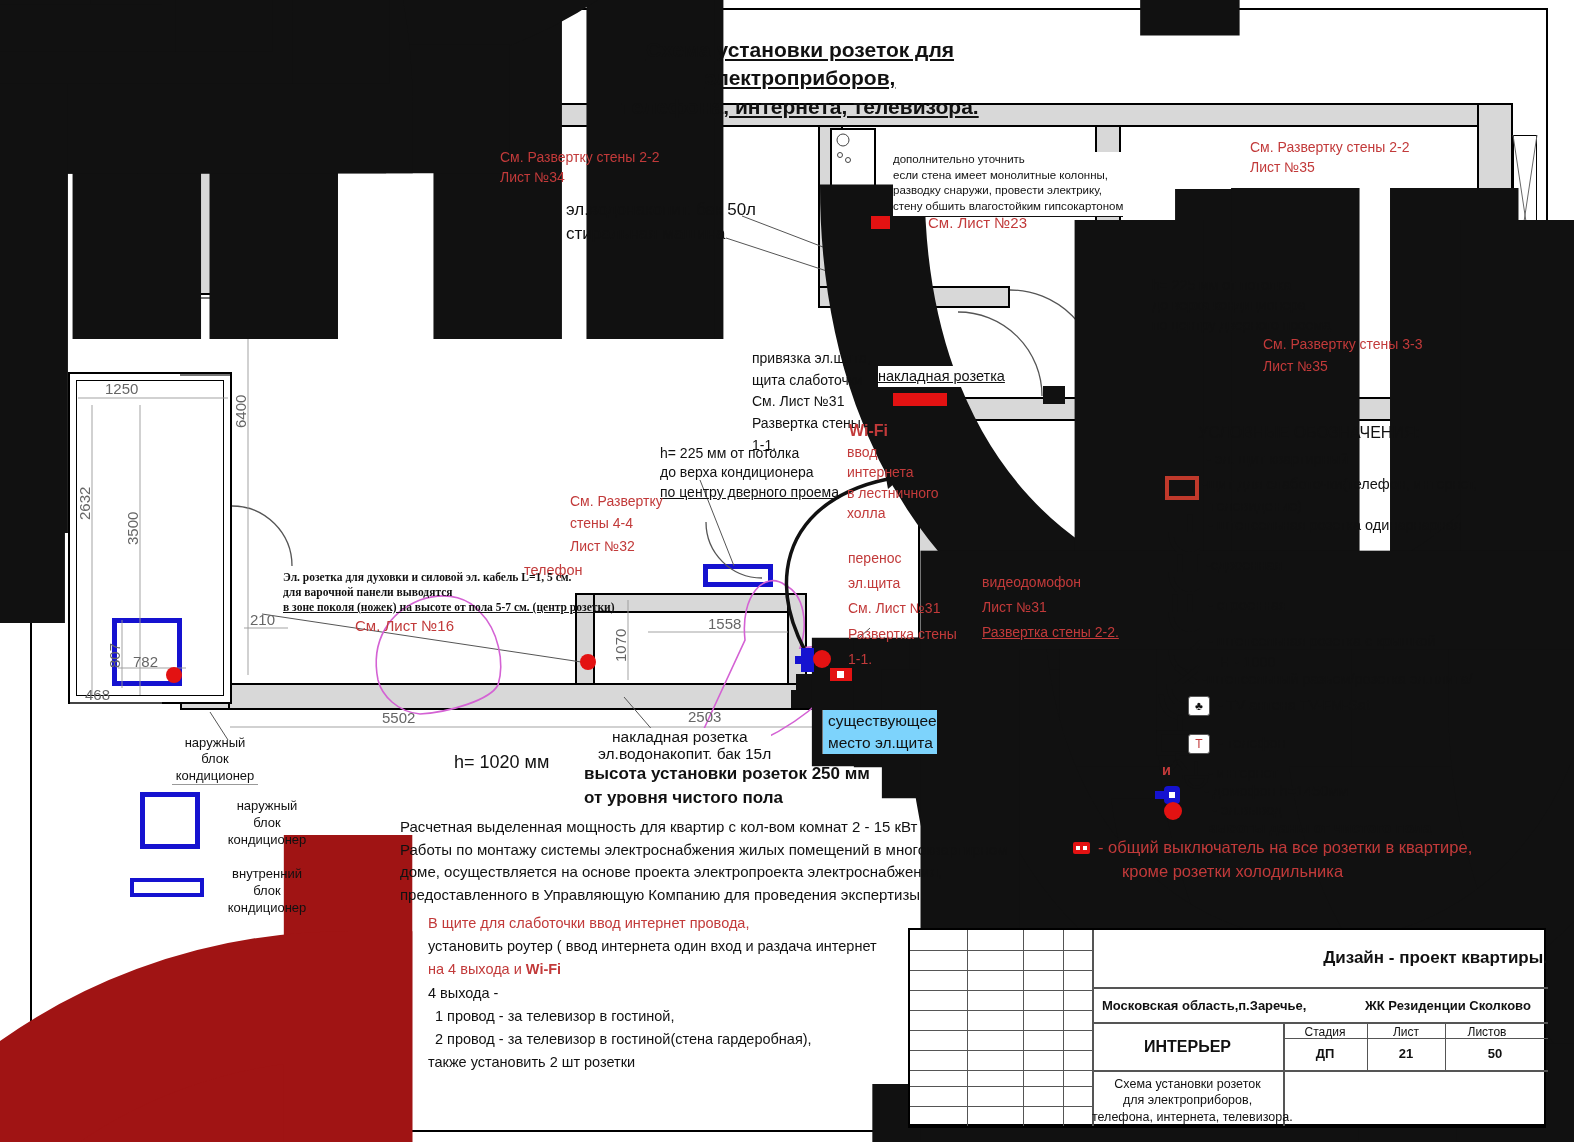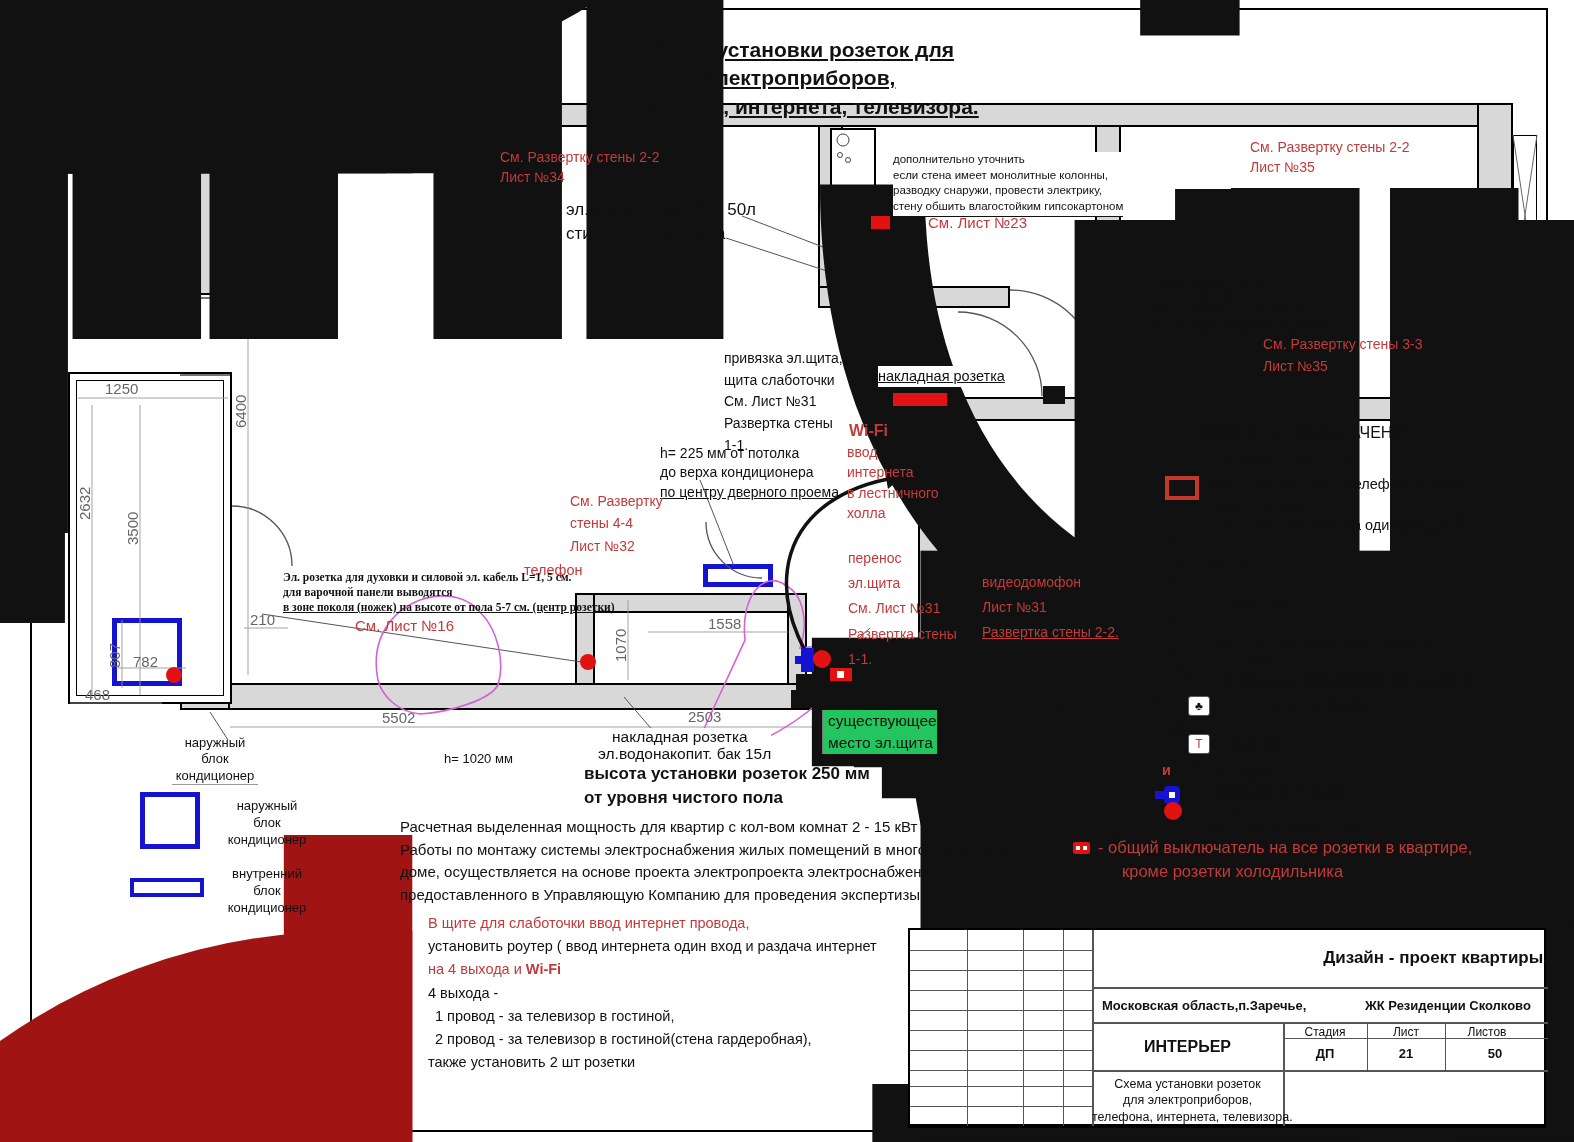--- a/index.html
+++ b/index.html
@@ -289,21 +289,21 @@
   </div>
   <div class="ann" style="left:1152px;top:276px">
     <div>h= 225 мм от потолка</div>
       <div>до верха кондиционера</div>
     <div class="u">по центру дверного проема</div>
   </div>
   <div class="ann red" style="left:1263px;top:333px;line-height:1.6">
     <div>См. Развертку стены 3-3</div>
       <div>Лист №35</div>
   </div>
-  <div class="ann" style="left:724px;top:348px;line-height:1.55">
+  <div class="ann" style="left:752px;top:348px;line-height:1.55">
     <div>привязка эл.щита,</div>
       <div>щита слаботочки</div>
     <div>См. Лист №31</div>
       <div>Развертка стены</div>
     <div>1-1.</div>
   </div>
   <div class="ann u" style="left:878px;top:366px;font-size:14.5px;background:#fff">накладная розетка</div>
   <div class="ann red b" style="left:849px;top:420px;font-size:16px">Wi-Fi</div>
   <div class="ann red" style="left:847px;top:442px;line-height:1.45">
     <div>ввод</div>
@@ -333,29 +333,29 @@
       <div>эл.щита</div>
     <div>См. Лист №31</div>
       <div>Развертка стены</div>
     <div>1-1.</div>
   </div>
   <div class="ann red" style="left:982px;top:570px;line-height:1.8">
     <div>видеодомофон</div>
       <div>Лист №31</div>
     <div class="u">Развертка стены 2-2.</div>
   </div>
-  <div class="ann" style="left:822px;top:710px;font-size:15.5px;border-left:1px solid #777;padding-left:5px;background:#22c55e">
+  <div class="ann" style="left:822px;top:710px;font-size:15.5px;border-left:1px solid #777;padding-left:5px;background:#7dd3fc">
     <div>существующее</div>
       <div>место эл.щита</div>
   </div>
   <div class="ann" style="left:598px;top:728px;font-size:15.5px;line-height:1.1;background:#fff">
     <div style="padding-left:14px">накладная розетка</div>
     <div>эл.водонакопит. бак 15л</div>
   </div>
-  <div class="ann" style="left:444px;top:750px;font-size:13px">h= 1020 мм</div>
+  <div class="ann" style="left:454px;top:750px;font-size:18px">h= 1020 мм</div>
   <div class="ann b" style="left:584px;top:762px;font-size:17px;line-height:1.4">
     <div>высота установки розеток 250 мм</div>
       <div>от уровня чистого пола</div>
   </div>
   <div class="ann" style="left:172px;top:735px;font-size:13px;line-height:1.25;text-align:center;width:86px;border-bottom:1px solid #999">
     <div>наружный</div>
       <div>блок</div>
     <div>кондиционер</div>
   </div>
 

